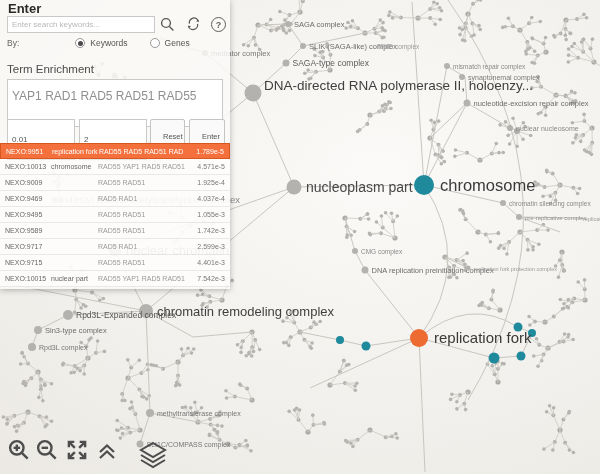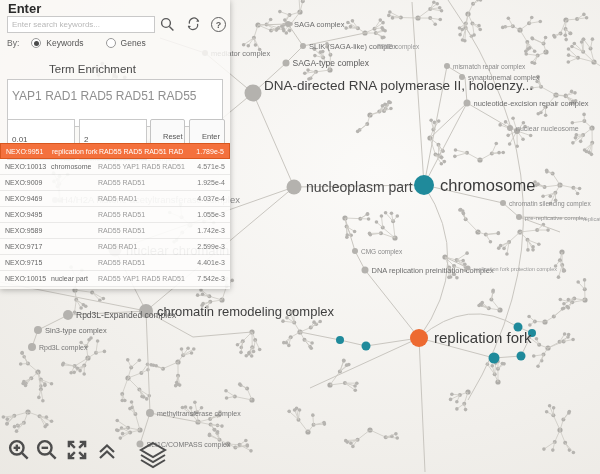--- a/index.html
+++ b/index.html
@@ -13,28 +13,28 @@
   .panel{position:absolute;left:0;top:0;width:230px;height:289px;z-index:2;
          background:rgba(251,250,248,0.82);box-shadow:0 1px 6px rgba(0,0,0,0.28);}
   .p-title{position:absolute;left:8px;top:1px;font-size:13px;font-weight:bold;color:#2a2a2a;}
   .search-input{position:absolute;left:7px;top:16px;width:138px;height:15px;border:1px solid #c9c9c9;
          background:#fff;font-size:8px;padding:0 4px;color:#666;box-sizing:content-box;outline:none;
          font-family:"Liberation Sans",sans-serif;}
   .search-input::placeholder{color:#b8b8b8;}
   .icon-btn{position:absolute;top:17px;width:16px;height:16px;cursor:pointer;}
   .help-circle{display:flex;align-items:center;justify-content:center;width:13px;height:13px;
          border:1.3px solid #5f5f5f;border-radius:50%;font-size:9px;color:#5f5f5f;font-weight:bold;}
-  .by-row{position:absolute;left:7px;top:38px;display:flex;align-items:center;font-size:8.5px;color:#555;}
+  .by-row{position:absolute;left:7px;top:38px;display:flex;align-items:center;font-size:8.5px;color:#555;gap:44px;}
   .by-label{margin-right:12px;color:#666;}
   .radio{width:8px;height:8px;border:1px solid #999;border-radius:50%;background:#fff;
          display:inline-block;margin-right:5px;position:relative;}
   .radio.checked::after{content:"";position:absolute;left:1.5px;top:1.5px;width:5px;height:5px;
          border-radius:50%;background:#4a4a4a;}
   .radio-item{display:flex;align-items:center;margin-right:22px;cursor:pointer;}
-  .section-title{position:absolute;left:7px;top:63px;font-size:11.5px;color:#4a4a4a;margin-left:42px;}
+  .section-title{position:absolute;left:7px;top:63px;font-size:11.5px;color:#4a4a4a;}
   .gene-textarea{position:absolute;left:7px;top:79px;width:206px;height:28px;border:1px solid #c9c9c9;
          background:#fff;font-size:12px;color:#8f8f8f;padding:9px 4px;resize:none;outline:none;
          font-family:"Liberation Sans",sans-serif;}
   .param-input{position:absolute;top:119px;height:13px;border:1px solid #c9c9c9;background:#fff;
          font-size:8px;color:#555;padding:13px 4px;outline:none;font-family:"Liberation Sans",sans-serif;}
   .btn{position:absolute;top:119px;height:20px;font-size:7.5px;color:#555;background:#fafafa;
          border:1px solid #c4c4c4;border-radius:2px;cursor:pointer;padding:12px;
          font-family:"Liberation Sans",sans-serif;}
   .rtable{position:absolute;left:0;top:143px;width:230px;}
   .trow{display:flex;height:16px;line-height:15px;font-size:7px;box-sizing:border-box;

